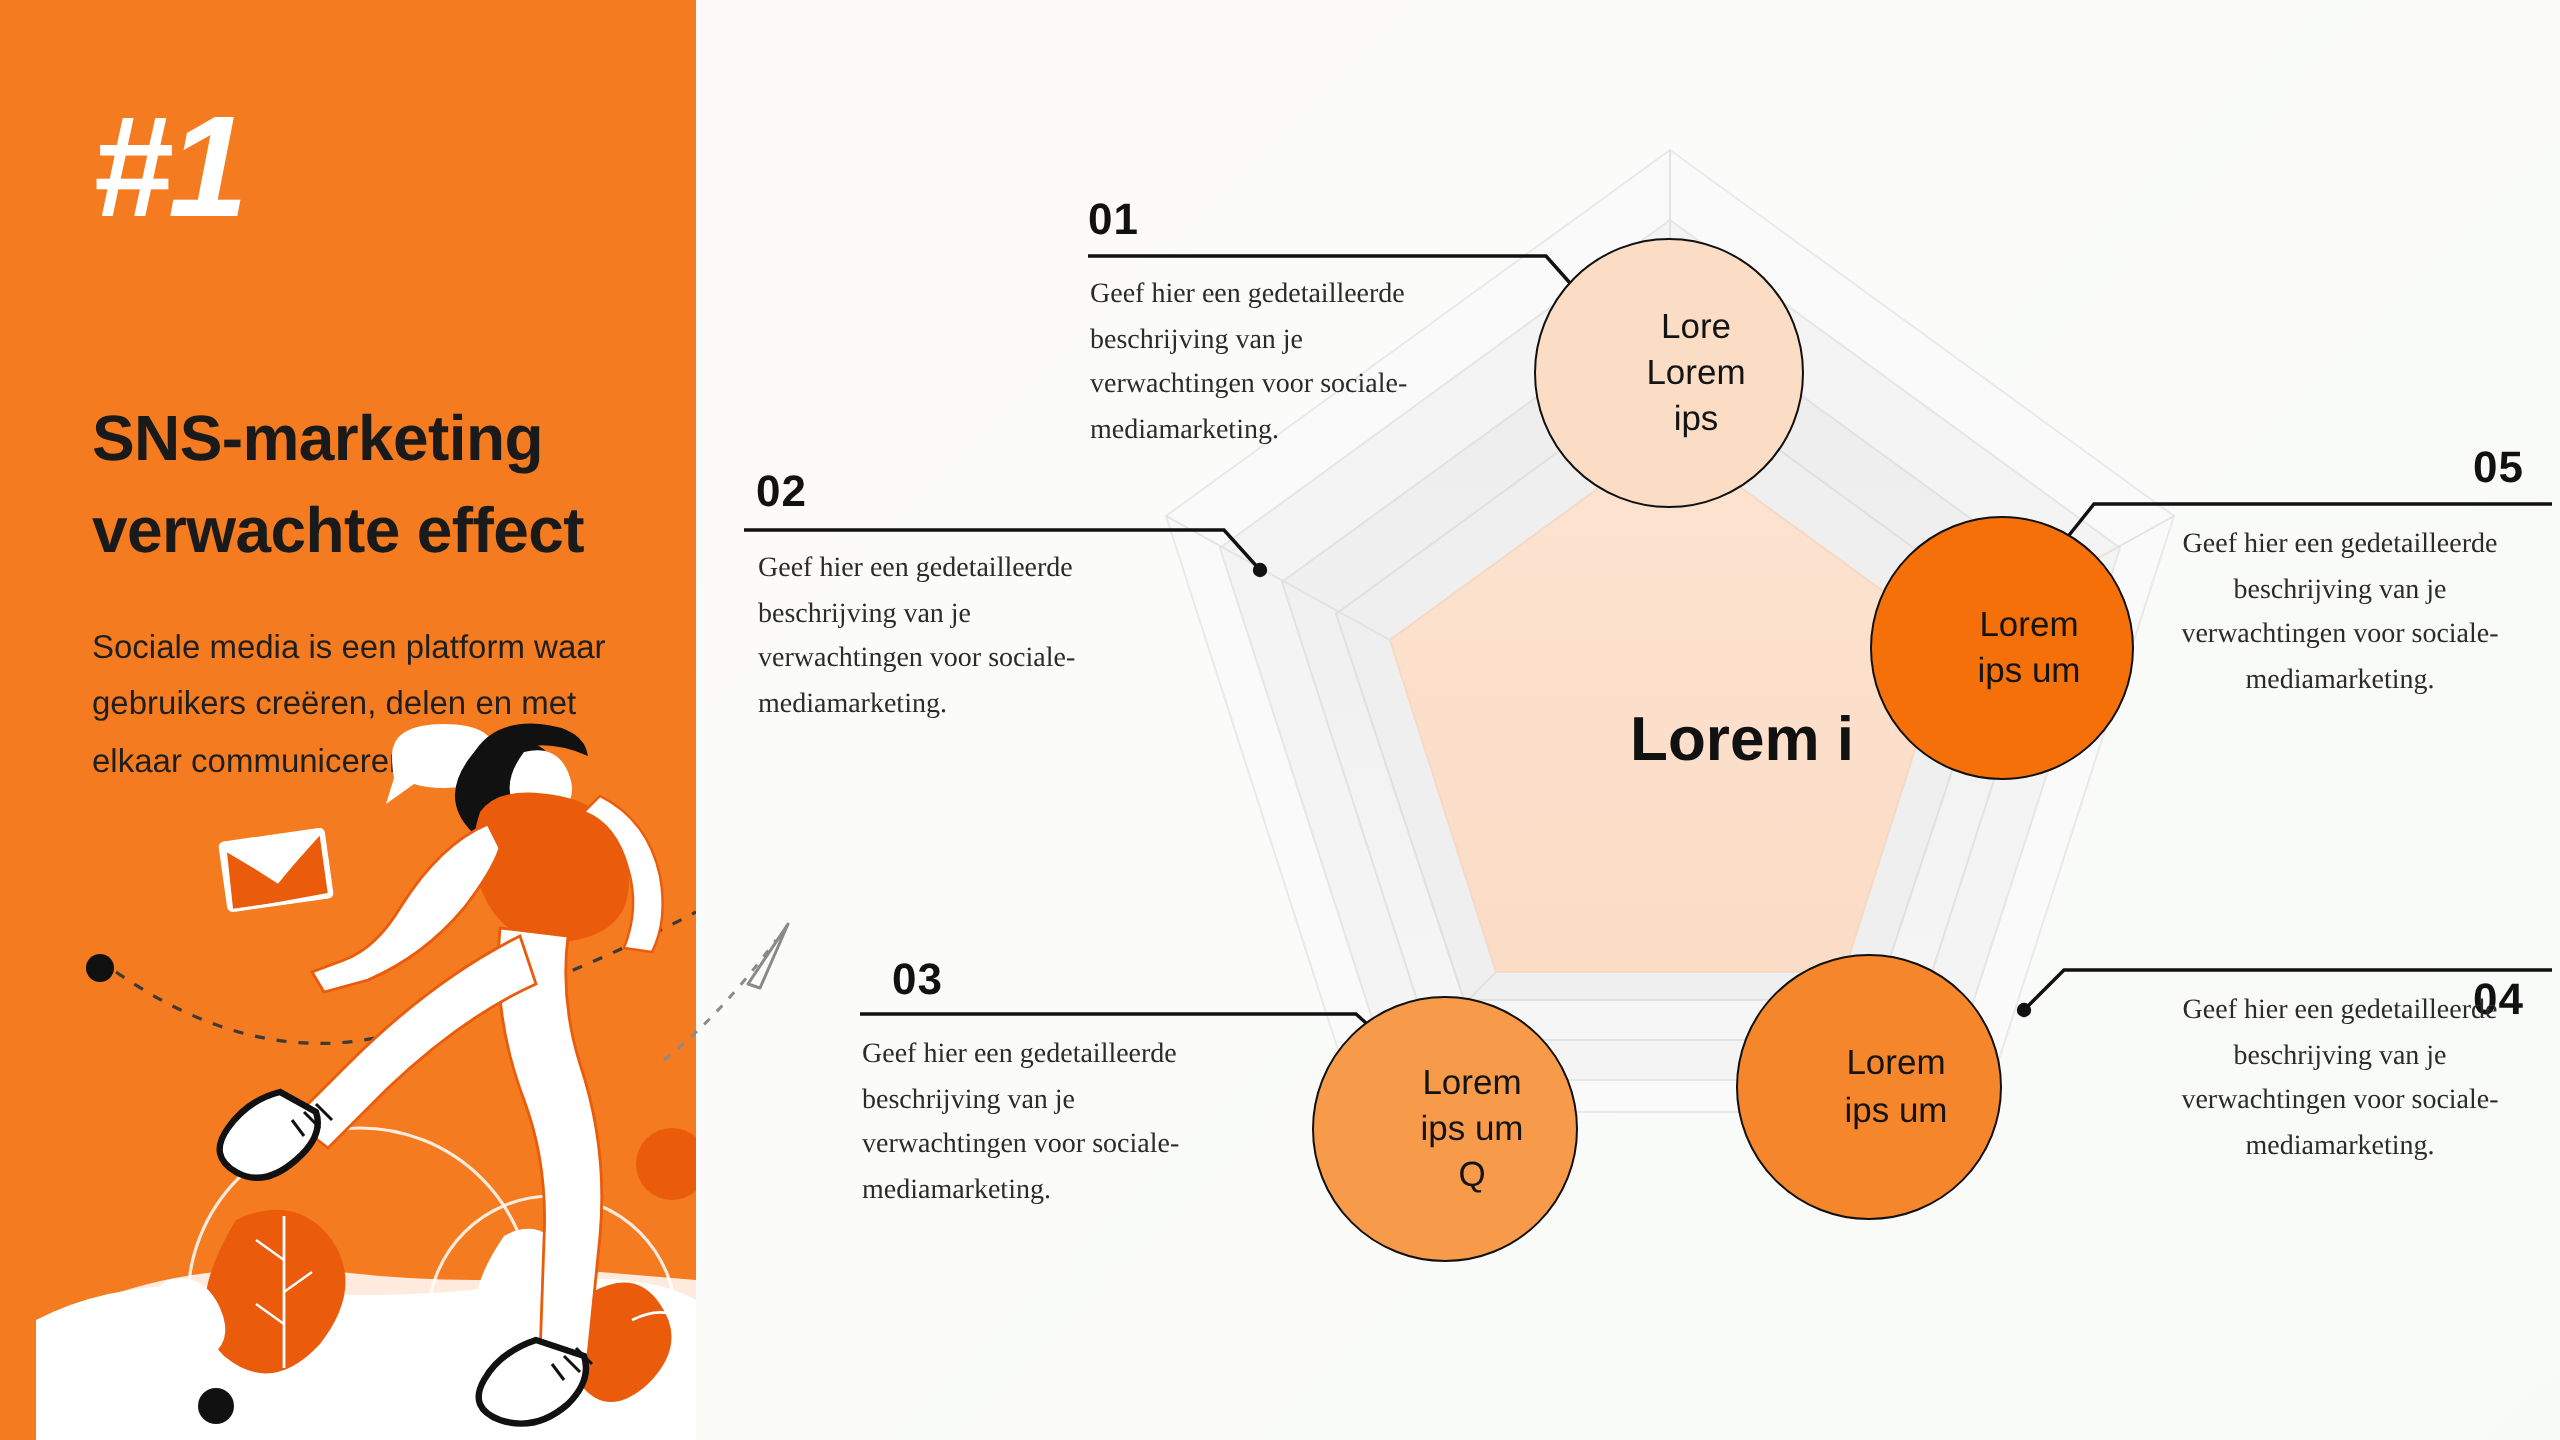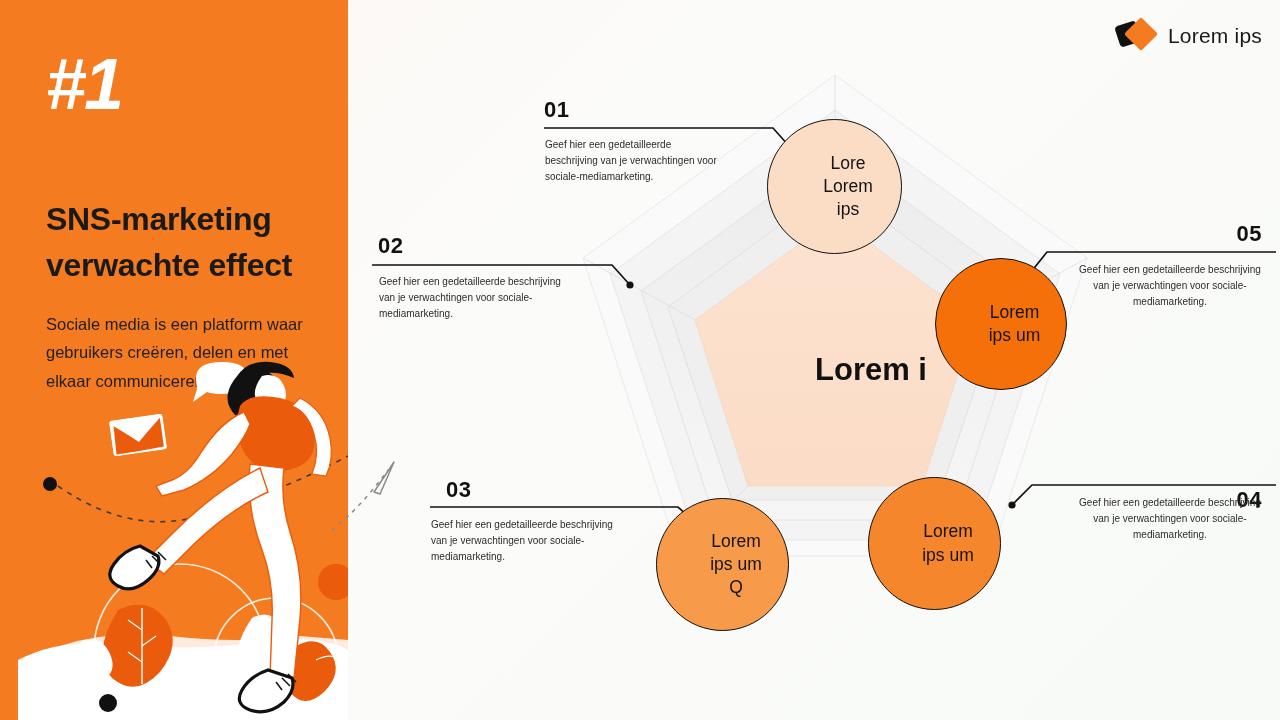--- a/index.html
+++ b/index.html
@@ -34,21 +34,21 @@
   
   #diagram{position:absolute;left:348px;top:0;width:932px;height:720px;}
   svg.layer{position:absolute;left:0;top:0;width:932px;height:720px;overflow:visible;}
 
   .node{position:absolute;border-radius:50%;border:1.6px solid #111;
     display:flex;align-items:center;justify-content:center;text-align:center;
     font-size:17.5px;line-height:1.33;color:#141414;box-sizing:border-box;}
   .node span{display:block;padding:0 21px;margin-left:27px;}
 
   .num{position:absolute;font-size:22px;font-weight:700;color:#111;letter-spacing:0.5px;}
-  .desc{position:absolute;font-size:10px;line-height:1.62;color:#2b2b2b;}
+  .desc{position:absolute;font-size:14px;line-height:1.62;color:#2b2b2b;font-family:Liberation Serif, serif;}
 
   #center-label{position:absolute;left:0;top:0;width:1088px;height:720px;
     display:flex;align-items:center;justify-content:center;pointer-events:none;}
   #center-label span{font-size:31px;font-weight:700;color:#111;
     transform:translate(-21px,10px);}
 </style>
 </head>
 <body>
 
 <div id="slide">
@@ -107,29 +107,20 @@
         <path d="M140 186 q-16 4 -26 18 q-10 14 4 22 q14 8 30 -6 q14 -12 10 -24 Z" fill="#ffffff" stroke="#111" stroke-width="3.2"></path>
         <path d="M268 310 q-18 6 -26 20 q-8 14 8 20 q18 6 34 -8 q12 -12 8 -24 Z" fill="#ffffff" stroke="#111" stroke-width="3.2"></path>
         <path d="M146 200 l6 8 M152 196 l8 8 M158 192 l8 8" stroke="#111" stroke-width="1.5" fill="none"></path>
         <path d="M276 322 l6 8 M282 318 l8 8 M288 314 l8 8" stroke="#111" stroke-width="1.5" fill="none"></path>
 
         <path d="M236 18 q10 -18 34 -16 q22 2 24 16 q-18 -8 -34 -4 q-16 4 -24 4 Z" fill="#111"></path>
       </g>
     </svg>
   </div>
 
-  <div id="logo">
-    <div id="logo-mark">
-      <svg width="44" height="40" viewBox="0 0 44 40">
-        <rect x="2" y="7" width="22" height="22" rx="4" fill="#111" transform="rotate(-18 13 18)"></rect>
-        <rect x="14" y="6" width="24" height="24" rx="2" fill="#F47B20" transform="rotate(45 26 18)"></rect>
-      </svg>
-    </div>
-    <div id="logo-text">Lorem ips</div>
-  </div>
 
   <div id="diagram">
 
     <svg class="layer" viewBox="0 0 932 720">
       <defs>
         <linearGradient id="gCore" x1="0" y1="0" x2="0" y2="1">
           <stop offset="0%" stop-color="#FCE3D0"></stop>
           <stop offset="100%" stop-color="#FBDCC6"></stop>
         </linearGradient>
         <linearGradient id="gRing" x1="0" y1="0" x2="0" y2="1">

